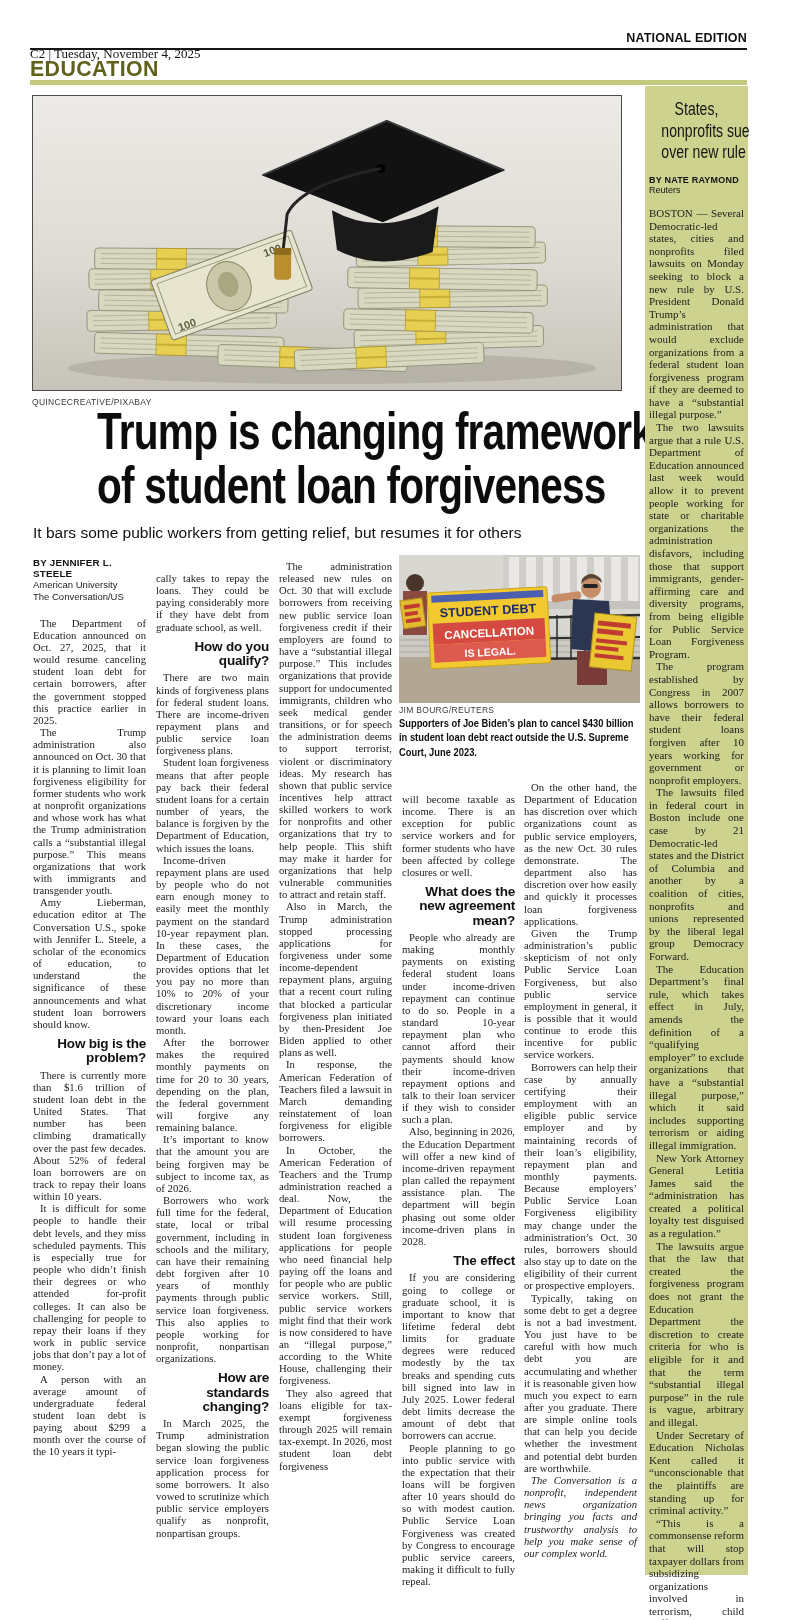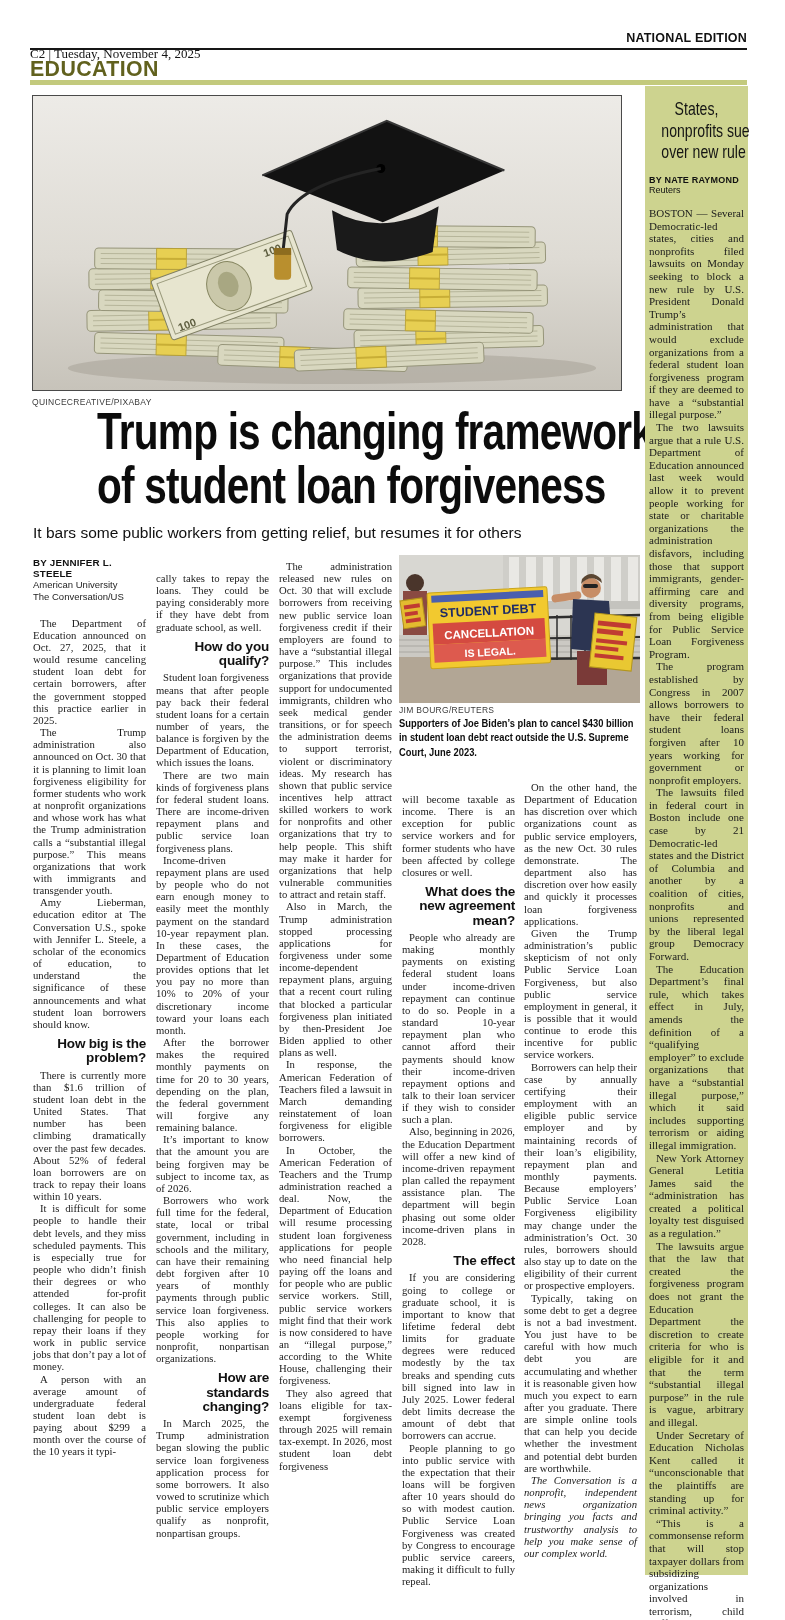--- a/index.html
+++ b/index.html
@@ -149,22 +149,22 @@
         <div class="col-head">How big is the problem?</div>
         <p class="body-p">There is currently more than $1.6 trillion of student loan debt in the United States. That number has been climbing dramatically over the past few decades. About 52% of federal loan borrowers are on track to repay their loans within 10 years.</p>
         <p class="body-p">It is difficult for some people to handle their debt levels, and they miss scheduled payments. This is especially true for people who didn’t finish their degrees or who attended for-profit colleges. It can also be challenging for people to repay their loans if they work in public service jobs that don’t pay a lot of money.</p>
         <p class="body-p">A person with an average amount of undergraduate federal student loan debt is paying about $299 a month over the course of the 10 years it typi-</p>
       </div>
   </div>
   <div class="col" id="col2">
     <div>
         <p class="body-p noindent">cally takes to repay the loans. They could be paying considerably more if they have debt from graduate school, as well.</p>
         <div class="col-head">How do you qualify?</div>
+        <p class="body-p">There are two main kinds of forgiveness plans for federal student loans. There are income-driven repayment plans and public service loan forgiveness plans.</p>
         <p class="body-p">Student loan forgiveness means that after people pay back their federal student loans for a certain number of years, the balance is forgiven by the Department of Education, which issues the loans.</p>
-        <p class="body-p">There are two main kinds of forgiveness plans for federal student loans. There are income-driven repayment plans and public service loan forgiveness plans.</p>
         <p class="body-p">Income-driven repayment plans are used by people who do not earn enough money to easily meet the monthly payment on the standard 10-year repayment plan. In these cases, the Department of Education provides options that let you pay no more than 10% to 20% of your discretionary income toward your loans each month.</p>
         <p class="body-p">After the borrower makes the required monthly payments on time for 20 to 30 years, depending on the plan, the federal government will forgive any remaining balance.</p>
         <p class="body-p">It’s important to know that the amount you are being forgiven may be subject to income tax, as of 2026.</p>
         <p class="body-p">Borrowers who work full time for the federal, state, local or tribal government, including in schools and the military, can have their remaining debt forgiven after 10 years of monthly payments through public service loan forgiveness. This also applies to people working for nonprofit, nonpartisan organizations.</p>
         <div class="col-head">How are standards changing?</div>
         <p class="body-p">In March 2025, the Trump administration began slowing the public service loan forgiveness application process for some borrowers. It also vowed to scrutinize which public service employers qualify as nonprofit, nonpartisan groups.</p>
       </div>
   </div>
   <div class="col" id="col3">
     <div>

